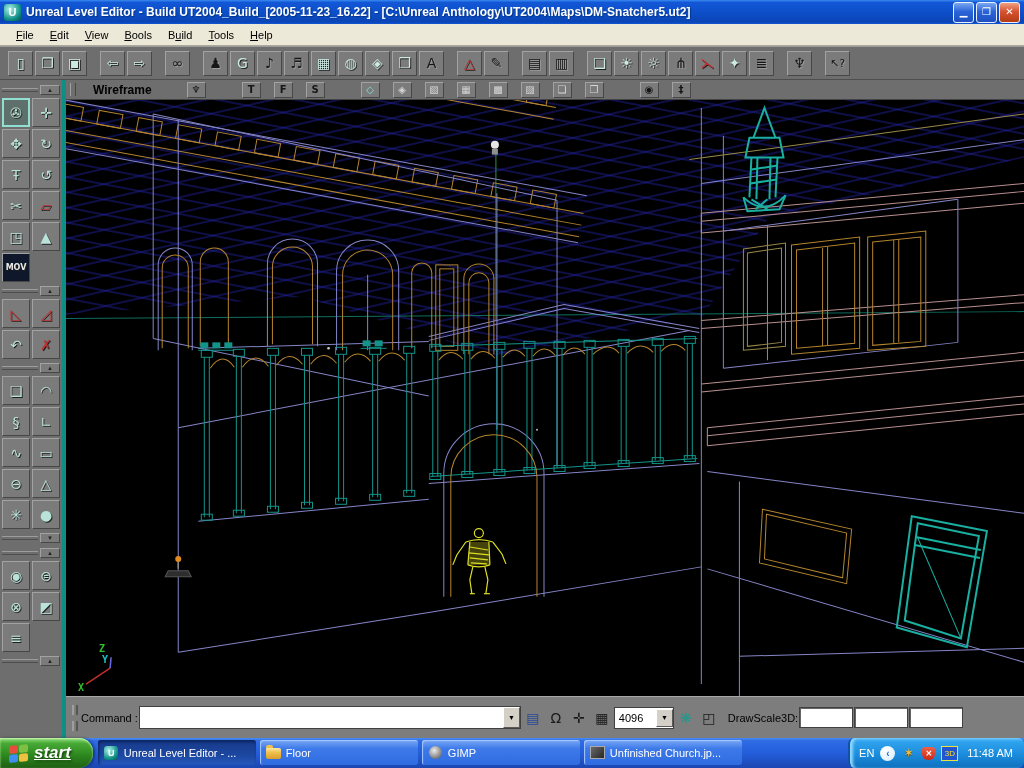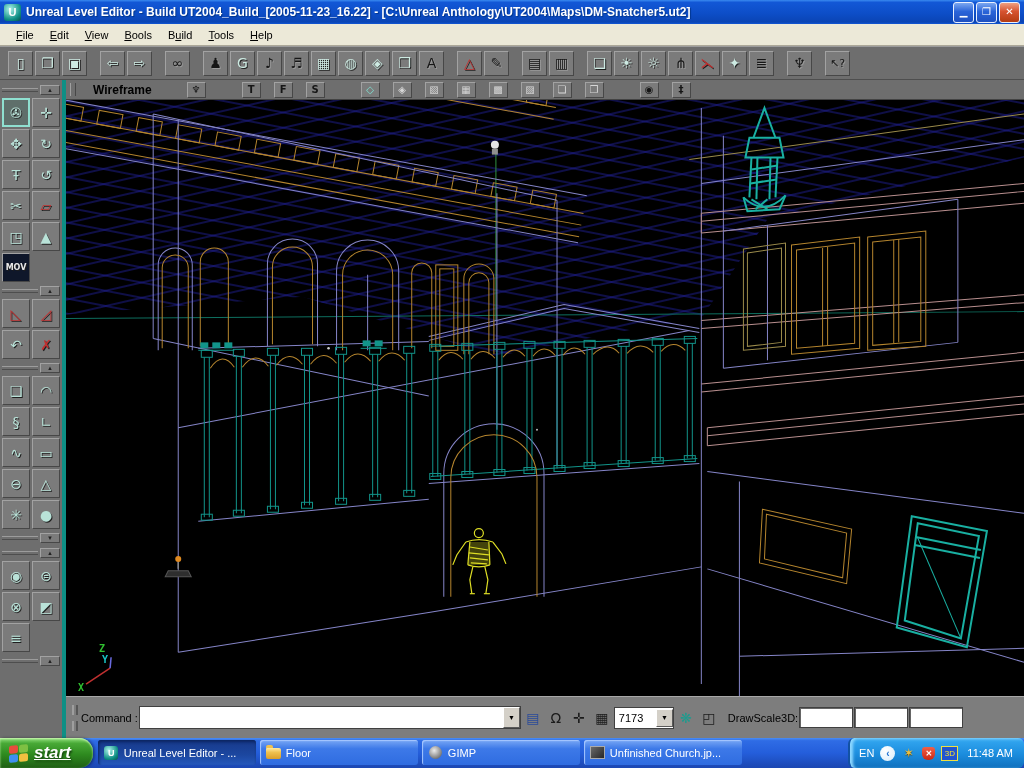--- a/index.html
+++ b/index.html
@@ -761,21 +761,21 @@
         <button class="sbtn">
             <span class="sbi">Ω</span>
           </button>
         <button class="sbtn">
             <span class="sbi">✛</span>
           </button>
         <button class="sbtn">
             <span class="sbi">▦</span>
           </button>
         <span class="gcombo">
-          <span>7173</span>
+          <span>4096</span>
           <button class="ddbtn" style="height:18px;">▼</button>
         </span>
         <button class="sbtn">
             <span class="sbi teal">❋</span>
           </button>
         <button class="sbtn">
             <span class="sbi">◰</span>
           </button>
         <span class="slabel" style="margin-left:7px;">DrawScale3D:</span>
         <input class="fld" type="text" value="" style="">

